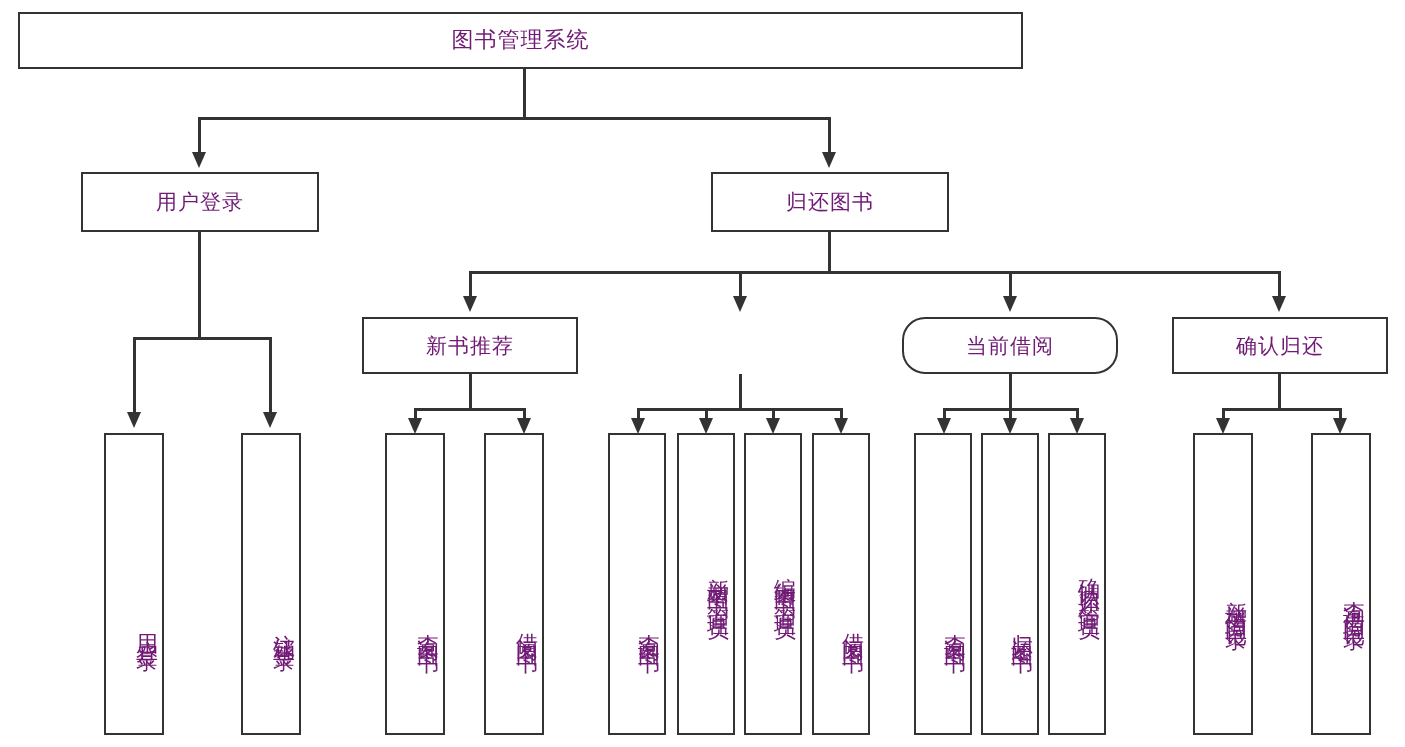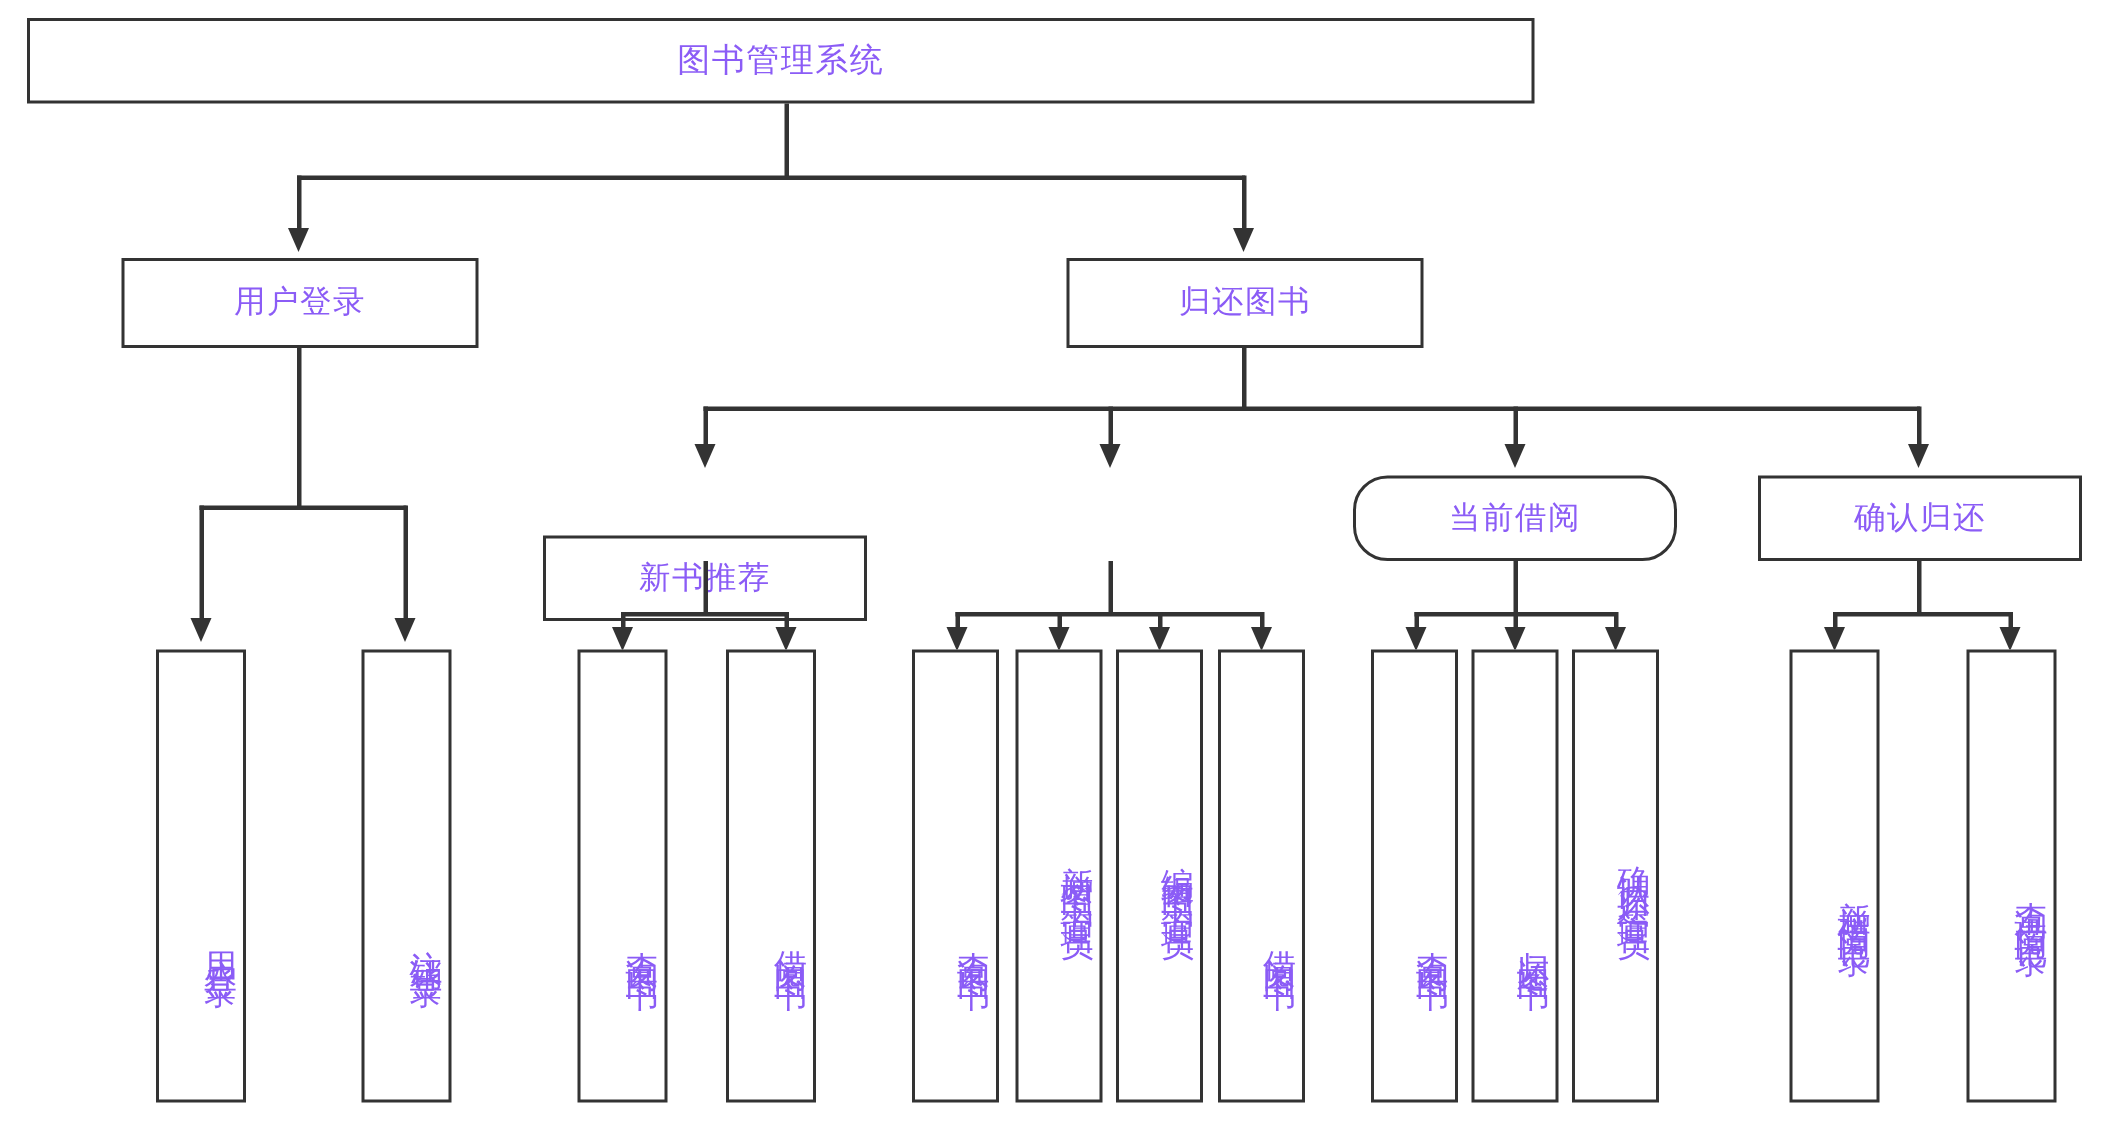--- a/index.html
+++ b/index.html
@@ -16,21 +16,21 @@
   }
   
   .node{
     position:absolute;
     box-sizing:border-box;
     background:#ffffff;
     border:2.5px solid #333333;
     display:flex;
     align-items:center;
     justify-content:center;
-    color:#8b5cf6;
+    color:#701a75;
     letter-spacing:1px;
   }
   .node.h{                 
     font-size:21px;
     line-height:1.2;
   }
   .node.root{ font-size:22px; }
   .node.v{                 
     writing-mode:vertical-rl;
     text-orientation:upright;
@@ -98,21 +98,21 @@
   <div class="ln h" style="left:469px;top:271px;width:811px;"></div>
   <div class="ln v" style="left:469px;top:271px;height:28px;"></div>
   <div class="arrow" style="left:463px;top:296px;"></div>
   <div class="ln v" style="left:739px;top:271px;height:28px;"></div>
   <div class="arrow" style="left:733px;top:296px;"></div>
   <div class="ln v" style="left:1009px;top:271px;height:28px;"></div>
   <div class="arrow" style="left:1003px;top:296px;"></div>
   <div class="ln v" style="left:1278px;top:271px;height:28px;"></div>
   <div class="arrow" style="left:1272px;top:296px;"></div>
 
-  <div class="node h" style="left:362px;top:317px;width:216px;height:57px;margin-top:40px;">新书推荐</div>
+  <div class="node h" style="left:362px;top:317px;width:216px;height:57px;">新书推荐</div>
   <div class="node h" style="left:902px;top:317px;width:216px;height:57px;border-radius:23px;">当前借阅</div>
   <div class="node h" style="left:1172px;top:317px;width:216px;height:57px;">确认归还</div>
 
   <div class="ln v" style="left:469px;top:374px;height:36px;"></div>
   <div class="ln h" style="left:414px;top:408px;width:111px;"></div>
   <div class="ln v" style="left:414px;top:408px;height:14px;"></div>
   <div class="arrow" style="left:408px;top:418px;"></div>
   <div class="ln v" style="left:523px;top:408px;height:14px;"></div>
   <div class="arrow" style="left:517px;top:418px;"></div>
 

